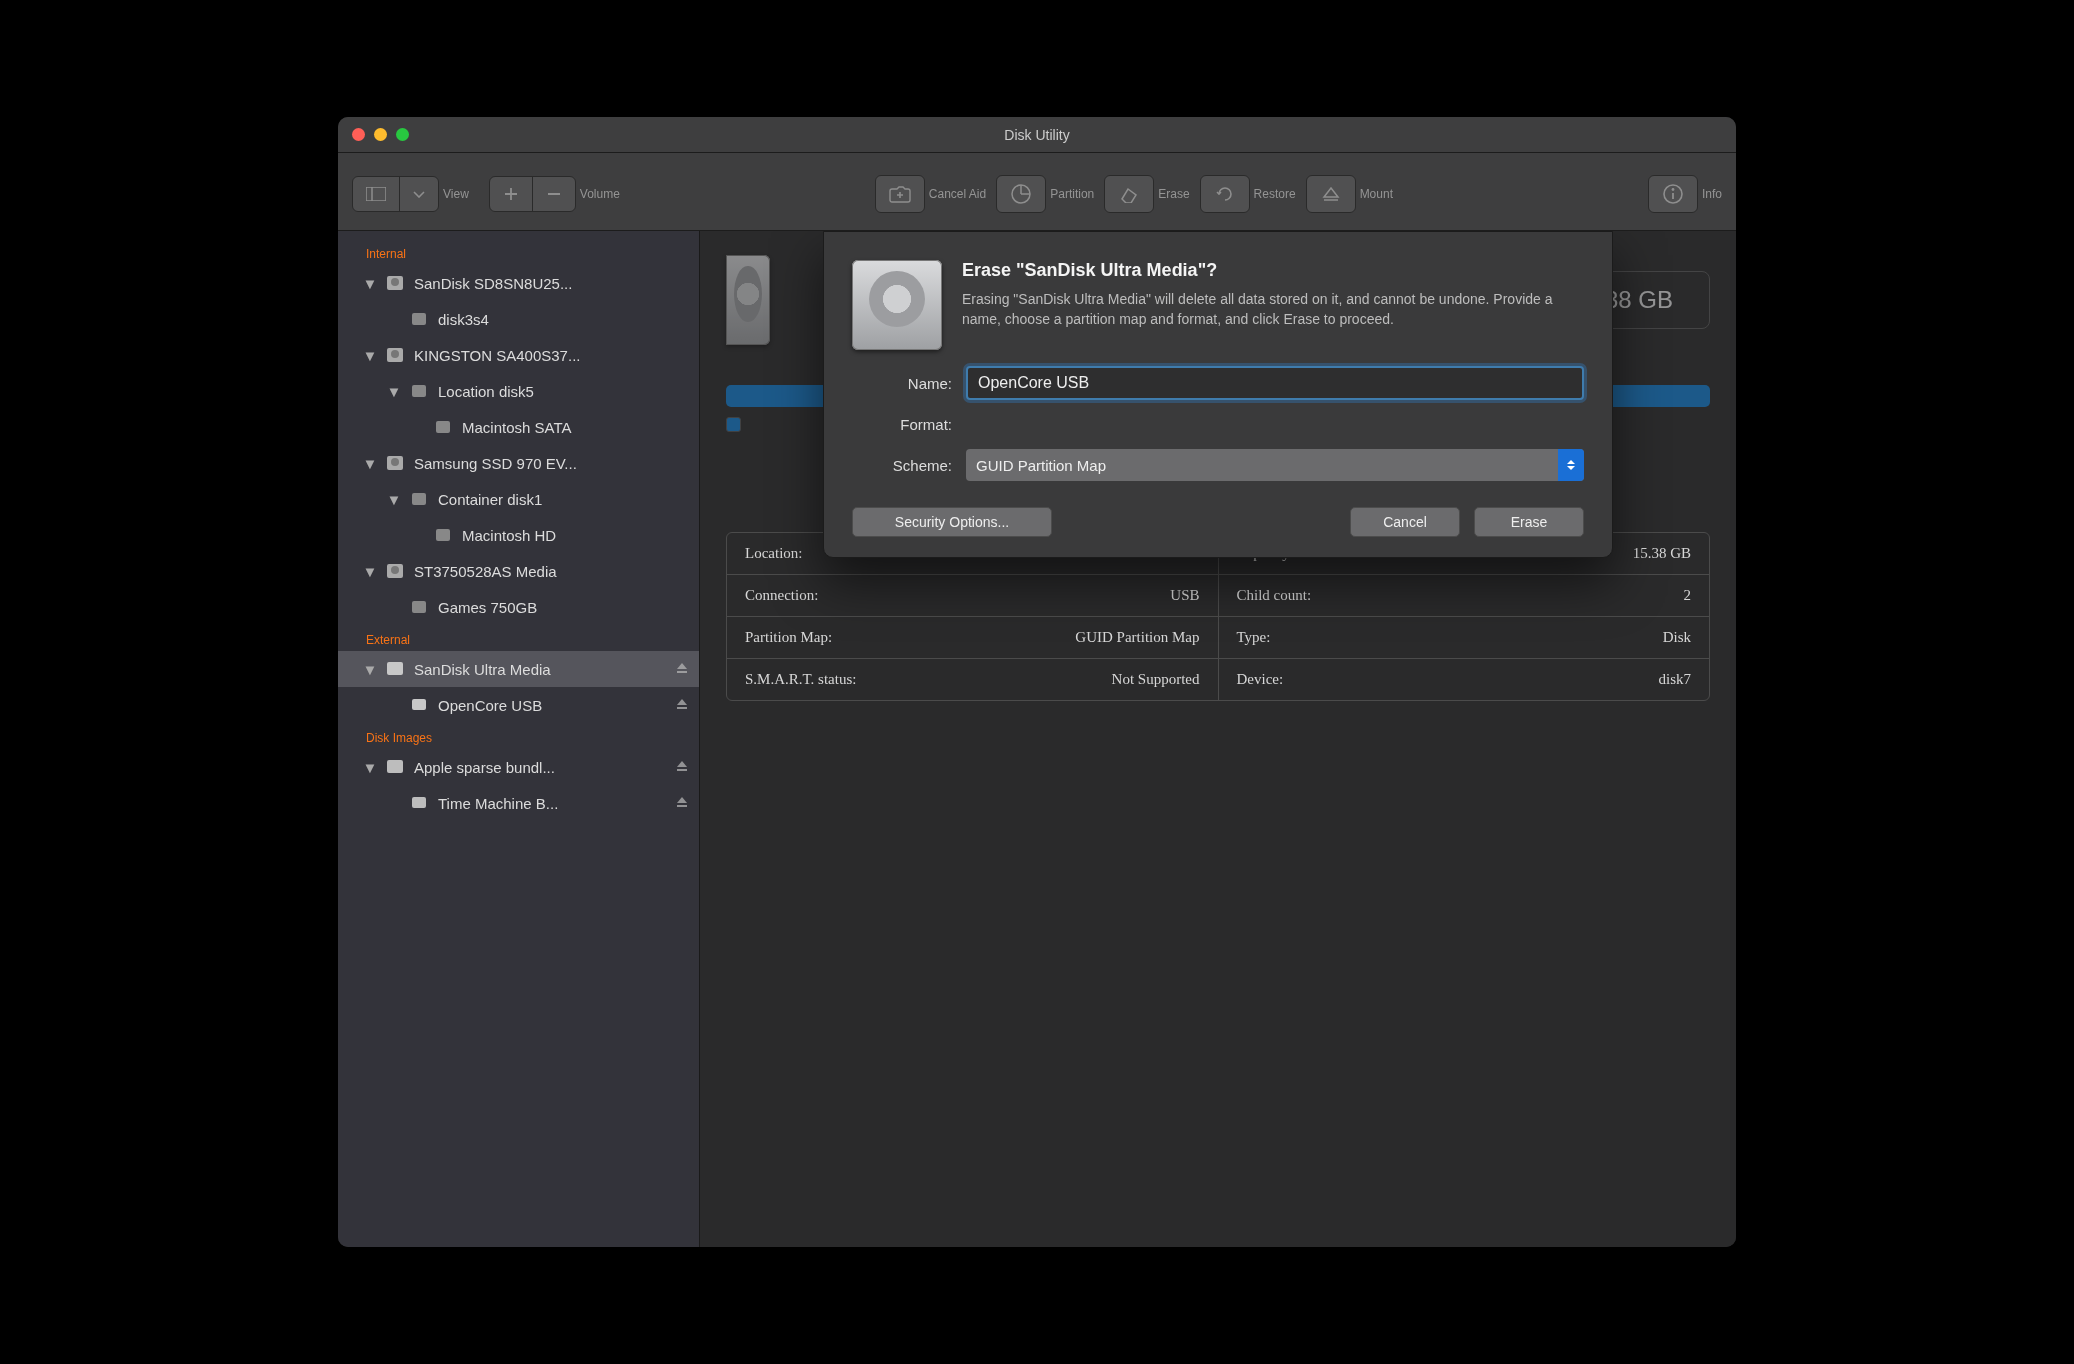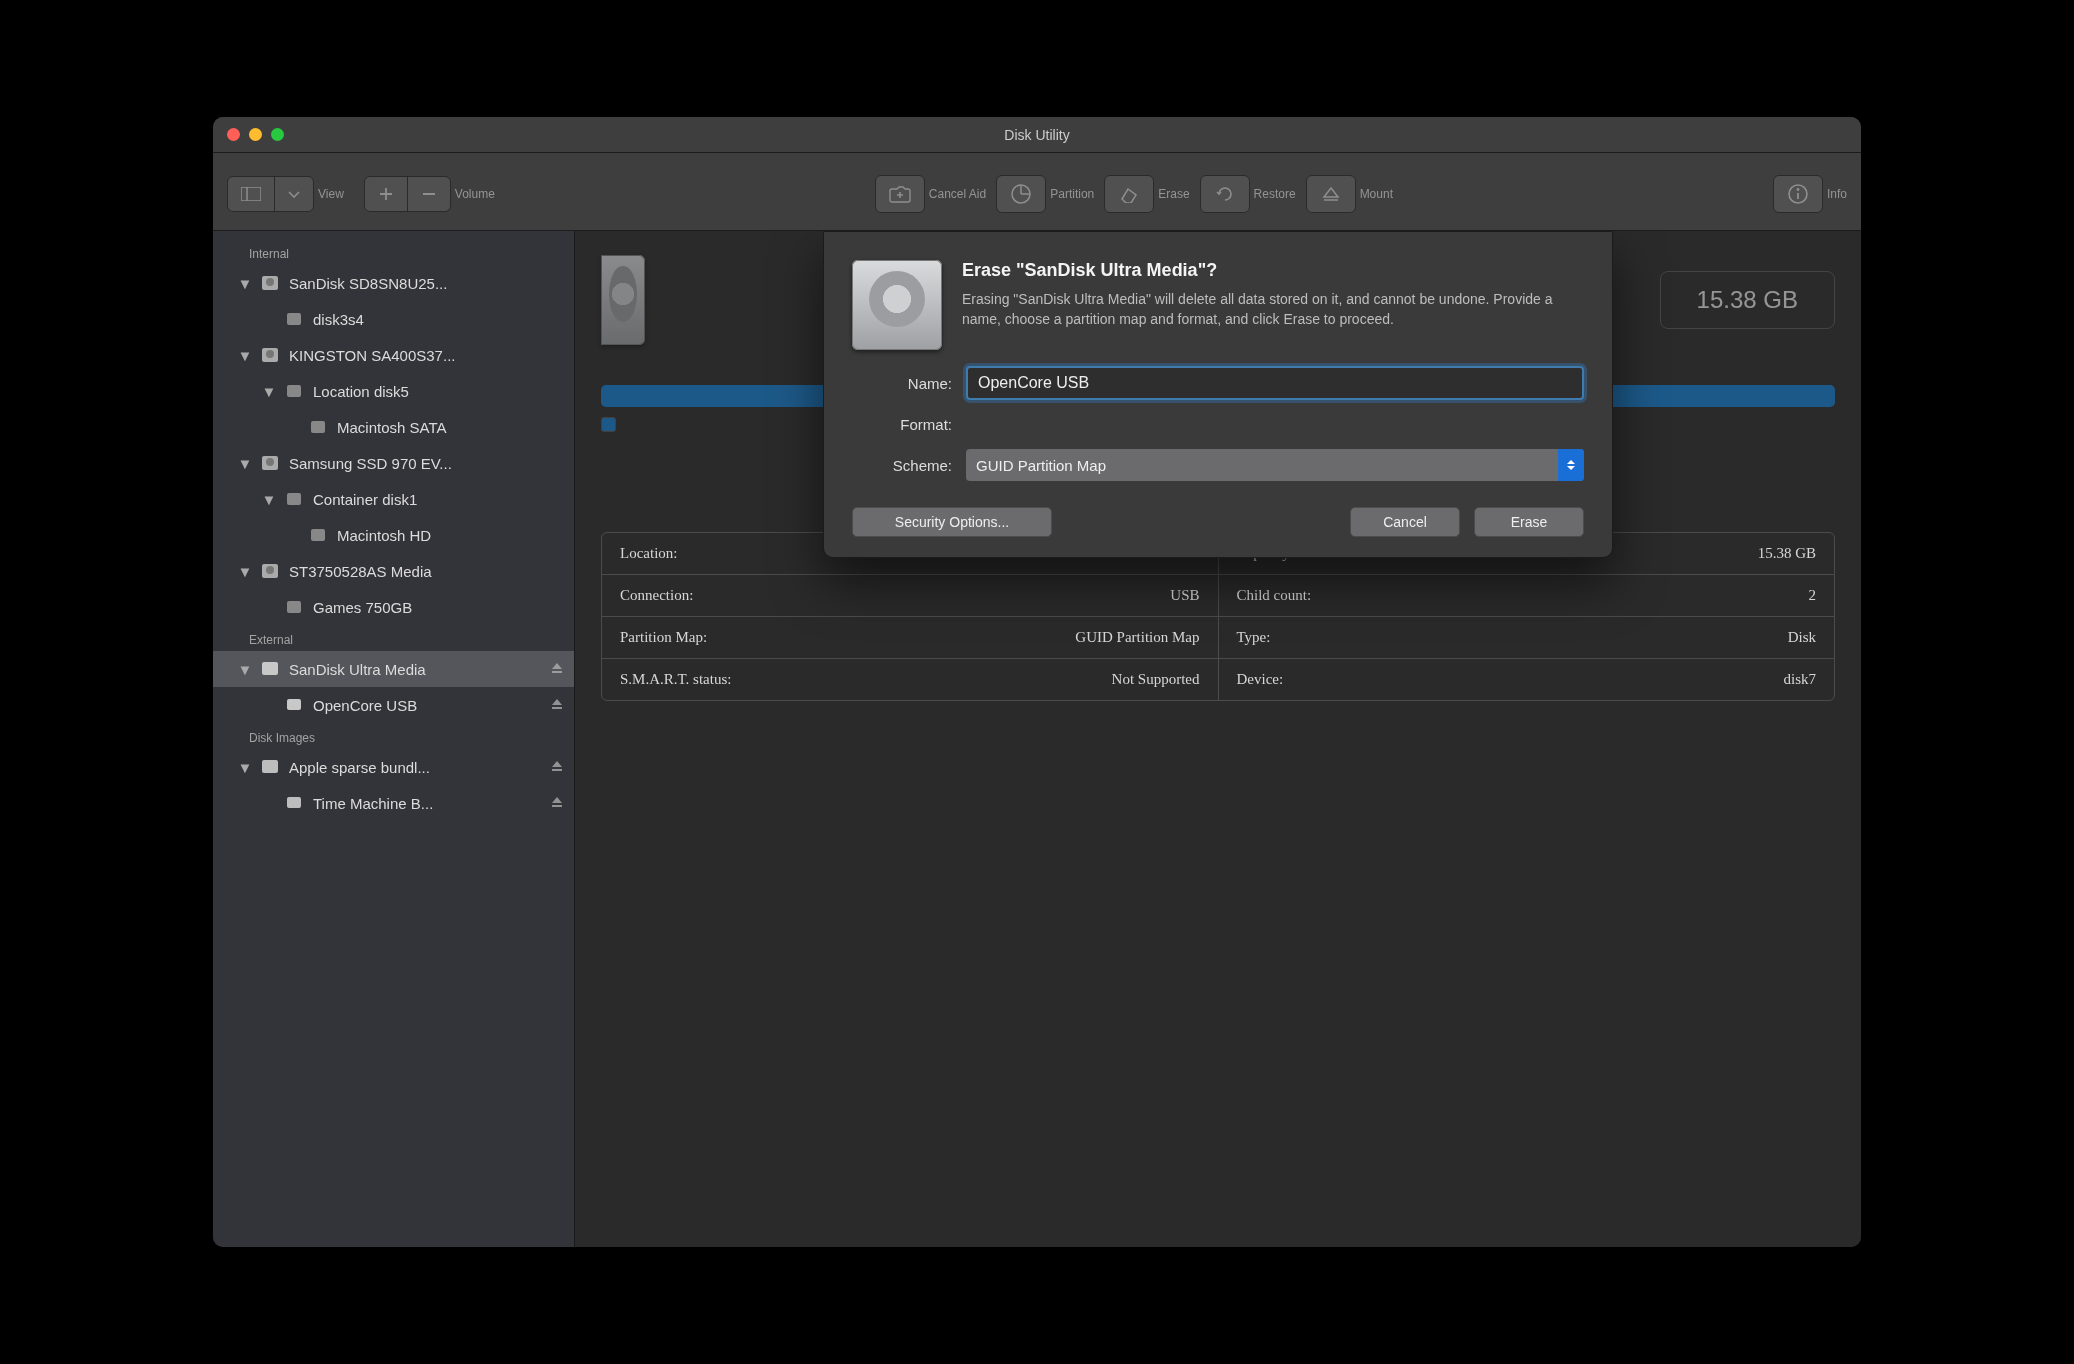--- a/index.html
+++ b/index.html
@@ -8,21 +8,21 @@
     font-family: -apple-system, "Helvetica Neue", Arial, sans-serif;
     font-size: 13px;
     color: #ddd;
     width: 2074px;
     height: 1364px;
     display: flex;
     align-items: center;
     justify-content: center;
   }
   .window {
-    width: 1648px;
+    width: 1398px;
     height: 1130px;
     background: #2a2a2b;
     border-radius: 10px;
     overflow: hidden;
     display: flex;
     flex-direction: column;
     box-shadow: 0 20px 60px rgba(0,0,0,.6);
     position: relative;
   }
   .titlebar {
@@ -68,21 +68,21 @@
   }
   .tbspacer { flex:1; }
   .tbrow { display:flex; gap:10px; }
 
   .body { flex:1; display:flex; overflow:hidden; }
 
   .sidebar {
     width: 362px; background:#33333a; border-right:1px solid #1a1a1a;
     padding-top:8px; overflow:auto;
   }
-  .sbheader { color:#a3a3a3; font-size:12px; padding:8px 28px 4px;margin-left:8px; }
+  .sbheader { color:#f97316; font-size:12px; padding:8px 28px 4px; }
   .sbitem {
     display:flex; align-items:center; gap:8px; height:36px;
     padding:0 10px 0 10px; color:#dcdcdc; cursor:pointer; font-size:15px;
   }
   .sbitem.selected { background:#55555c; }
   .sbitem .chev { width:12px; display:flex; justify-content:center; color:#aaa; }
   .sbitem .icon { width:22px; height:22px; display:flex; align-items:center; justify-content:center; }
   .sbitem .label { flex:1; white-space:nowrap; overflow:hidden; text-overflow:ellipsis; }
   .sbitem .eject { opacity:.7; }
   .ind1 { padding-left:26px; }

